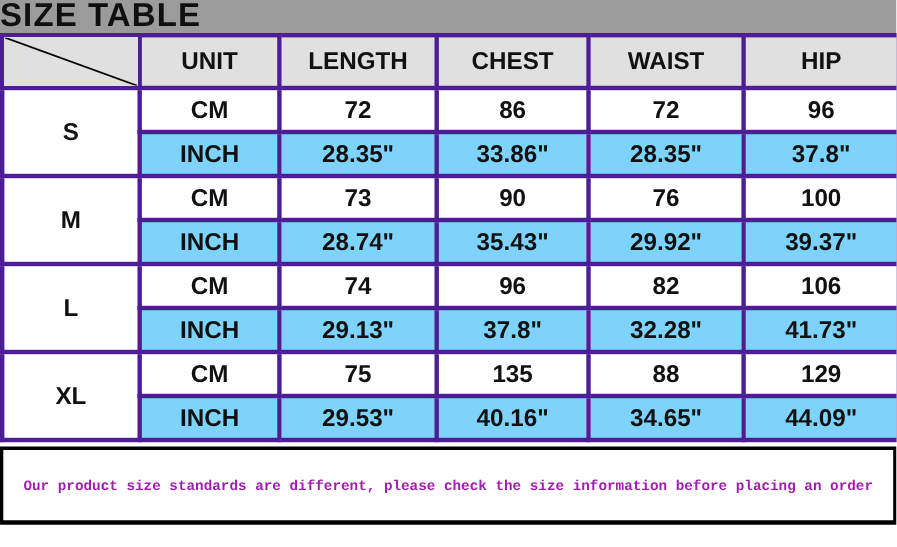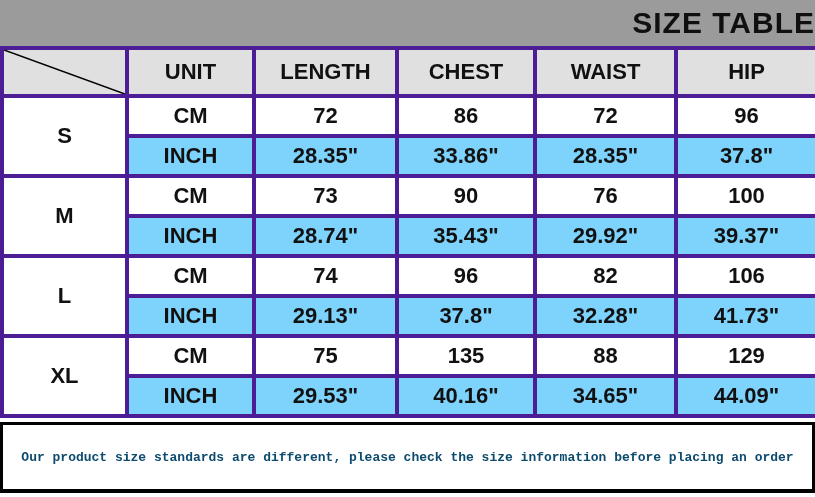--- a/index.html
+++ b/index.html
@@ -9,25 +9,25 @@
   }
   body {
     width: 815px;
     height: 497px;
     overflow: hidden;
     font-family: "Liberation Sans", sans-serif;
     color: #111111;
   }
   .title-bar {
     width: 815px;
-    height: 46px;
+    height: 30px;
     background: #9b9b9b;
     display: flex;
     align-items: center;
-    justify-content: flex-end;
+    justify-content: flex-start;
   }
   .title-bar h1 {
     margin: 0;
     font-size: 30px;
     font-weight: bold;
     letter-spacing: 1px;
     color: #101010;
   }
   table.size-table {
     width: 815px;
@@ -61,21 +61,21 @@
     border: 3px solid #000000;
     border-bottom-width: 4px;
     background: #ffffff;
     display: flex;
     align-items: center;
     justify-content: center;
     font-family: "Liberation Mono", "DejaVu Sans Mono", monospace;
     font-weight: bold;
     font-size: 13px;
     white-space: nowrap;
-    color: #0c4a6e;
+    color: #a21caf;
   }
 </style>
 </head>
 <body>
 
 <div class="title-bar">
   <h1>SIZE TABLE</h1>
 </div>
 
 <table class="size-table">

